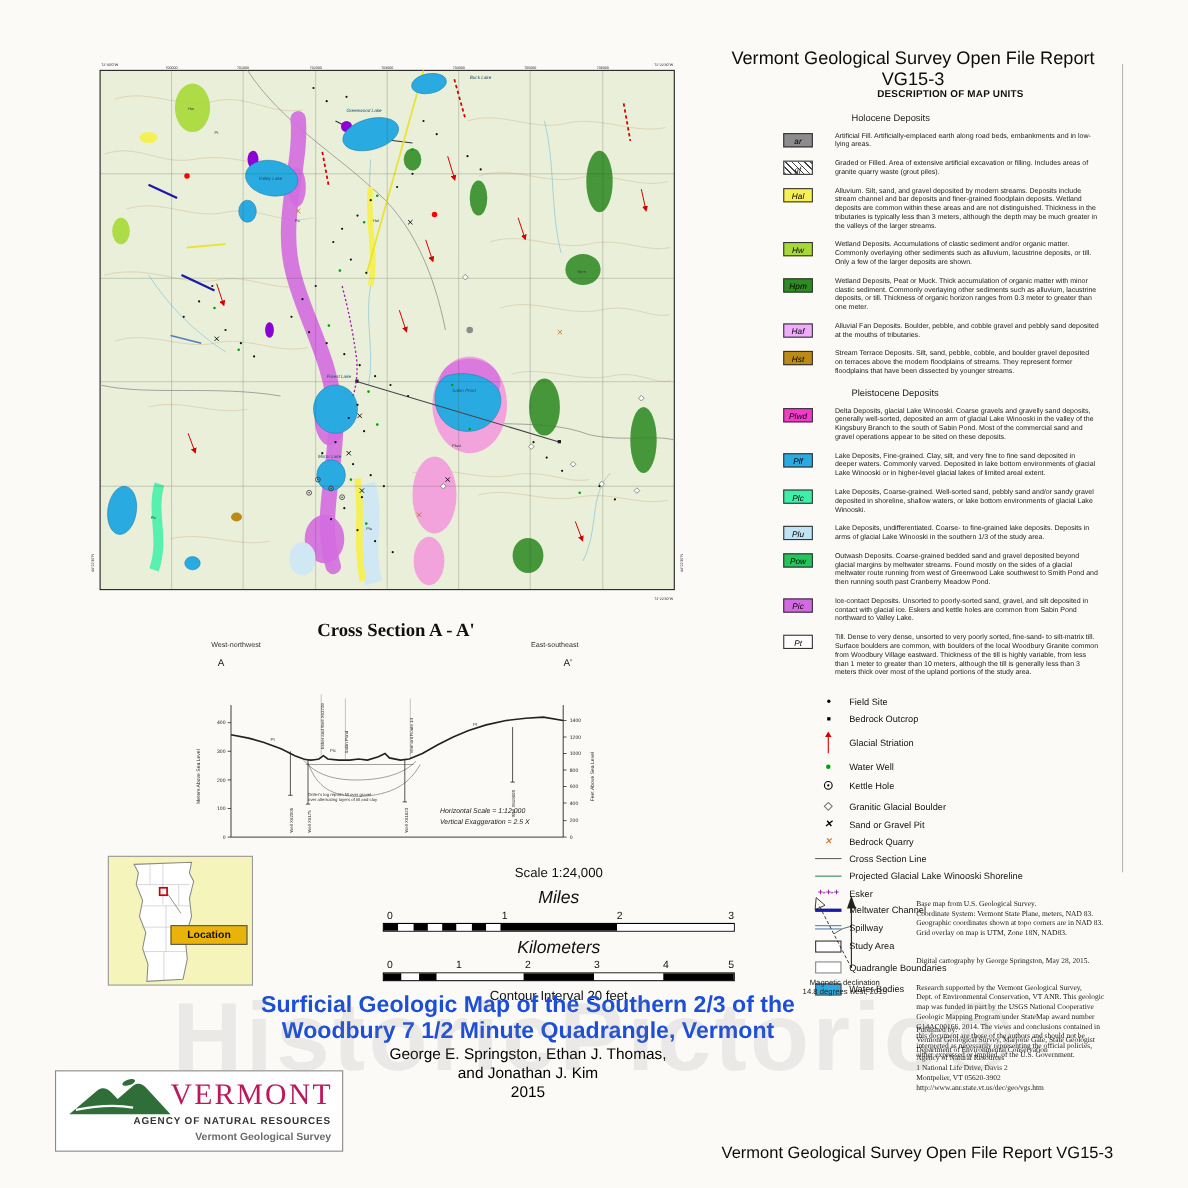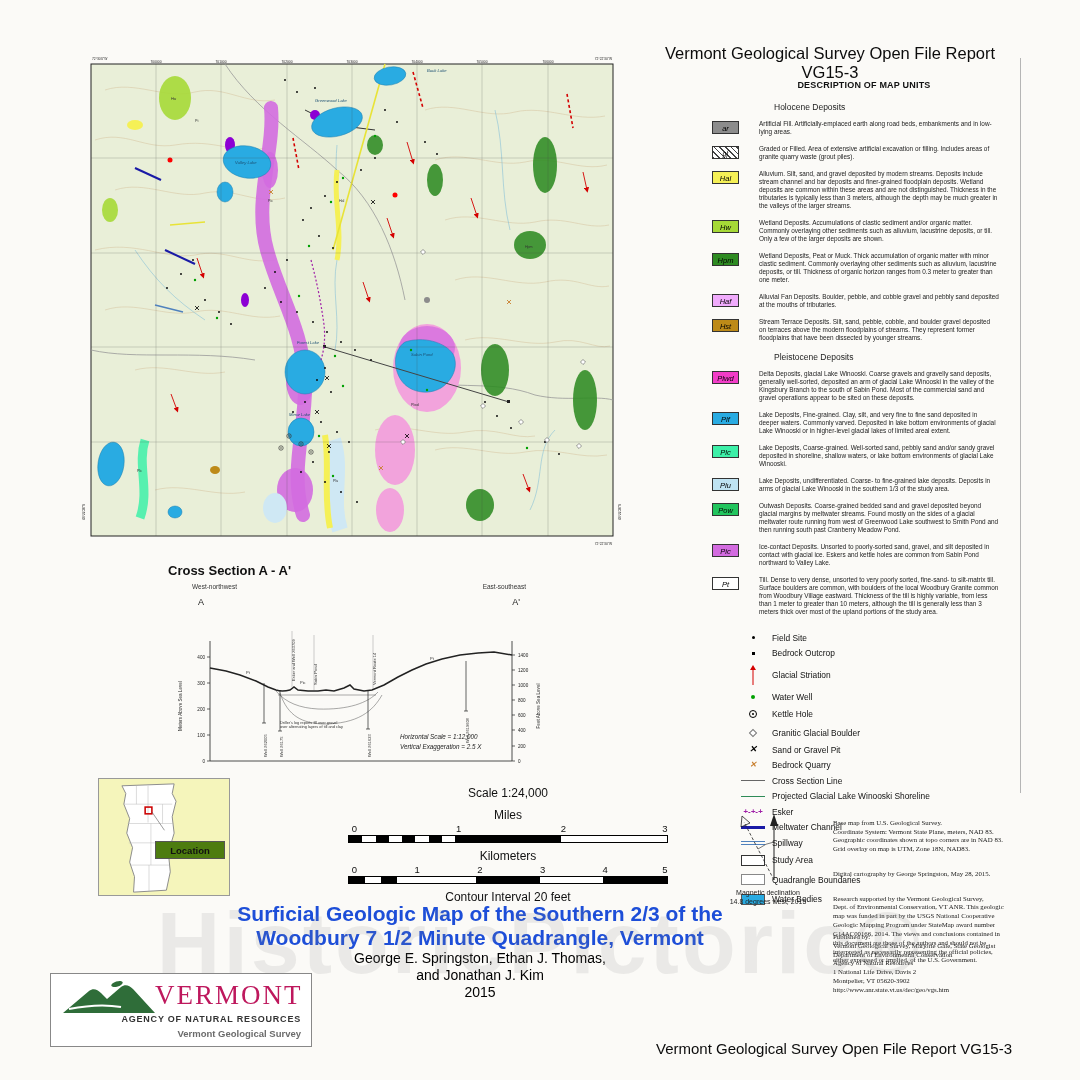--- a/index.html
+++ b/index.html
@@ -43,40 +43,40 @@
   .i-esker { font-size:8px; color:#a020a8; font-weight:bold; letter-spacing:0; line-height:1; }
   .i-line-navy { width:24px; border-top:3px solid #1a1aa6; }
   .i-spill { width:24px; height:4px; border-top:1.6px solid #4f81bd; border-bottom:1.6px solid #4f81bd; }
   .i-rect-study { width:24px; height:11px; border:1.4px solid #333; background:#fff; }
   .i-rect-quad  { width:24px; height:11px; border:1px solid #888; background:#fff; }
   .i-rect-water { width:24px; height:11px; border:1px solid #555; background:#29abe2; }
   .right-rule { position:absolute; left:1020px; top:58px; height:735px; border-left:1px solid #b5b5b5; }
 
   
   .xsec { position:absolute; left:168px; top:563px; width:384px; height:220px; }
-  .xsec-title { font-weight:bold; font-size:13px; }
+  .xsec-title { text-align:center; font-weight:bold; font-size:17px;font-family:Liberation Serif, serif; }
   .xsec-dir { position:absolute; font-size:6.5px; color:#333; }
   .xsec-end { position:absolute; font-size:9px; color:#222; }
   .xsec-note { position:absolute; left:112px; top:158px; width:66px; font-size:3.9px; line-height:1.15; color:#333; }
 
   
   .scaleblk { position:absolute; left:348px; top:786px; width:320px; text-align:center; }
   .scaleblk .s-title { font-size:12px; margin-bottom:8px; }
-  .bar-label { font-size:12px; margin-bottom:1px; }
+  .bar-label { font-size:16px; margin-bottom:1px;font-style:italic; }
   .ticks { position:relative; height:12px; font-size:9.5px; }
   .ticks span { position:absolute; transform:translateX(-50%); }
   .sbar { height:8px; border:1px solid #000; display:flex; margin-bottom:6px; }
   .sbar div { height:100%; }
   .b { background:#000; } .w { background:#fff; }
   .contour-note { font-size:12px; margin-top:2px; }
 
   
   .loc { position:absolute; left:98px; top:778px; width:132px; height:118px;
          background:#f5f5bb; border:1px solid #999; }
-  .loc-label { position:absolute; left:56px; top:62px; width:70px; height:18px; background:#4d7c0f;
+  .loc-label { position:absolute; left:56px; top:62px; width:70px; height:18px; background:#eab308;
                border:1px solid #555; font-size:9.5px; font-weight:bold; display:flex;
                align-items:center; justify-content:center; }
 
   
   .decl { position:absolute; left:706px; top:812px; width:124px; text-align:center; }
   .decl-text { font-size:7px; line-height:1.3; color:#222; }
 
   
   .notes { position:absolute; left:833px; top:810px; width:186px;
            font-family:"Liberation Serif", serif; font-size:6.8px; line-height:1.3;

